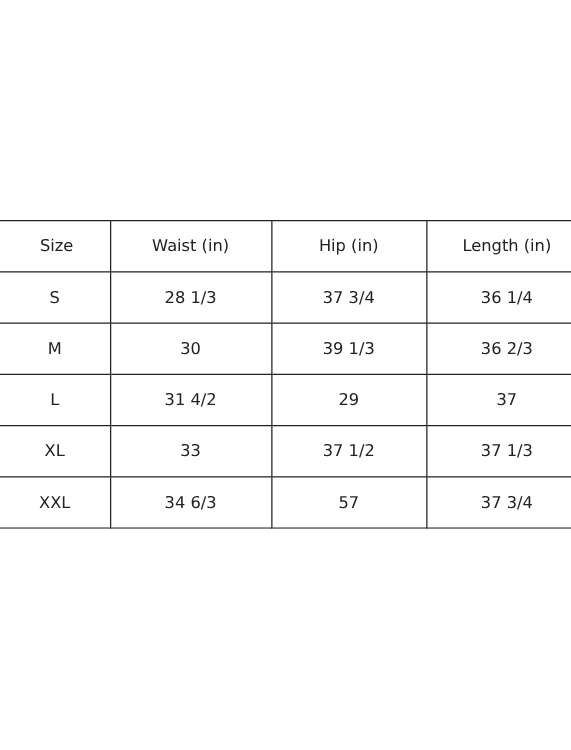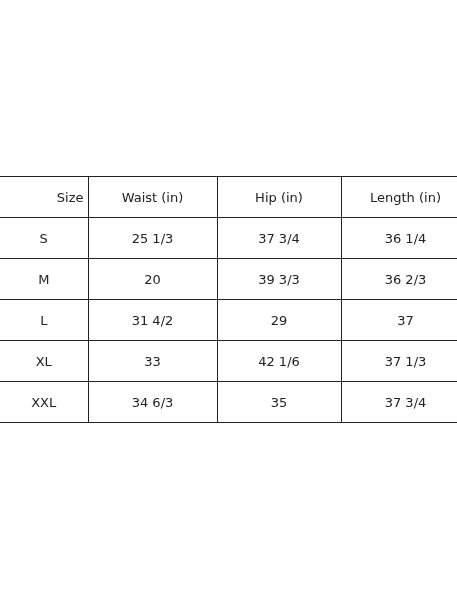--- a/index.html
+++ b/index.html
@@ -57,21 +57,21 @@
   }
 
   
   table.size-table th:first-child,
   table.size-table td:first-child {
     border-left: none;
   }
 
   
   table.size-table th.size-header {
-    text-align: right;
+    text-align: center;
     padding-left: 7px;
   }
 </style>
 </head>
 <body>
 
 <div class="table-wrap">
   <table class="size-table">
     <colgroup>
       <col class="col-size">
@@ -83,43 +83,43 @@
       <tr>
         <th class="size-header">Size</th>
         <th>Waist (in)</th>
         <th>Hip (in)</th>
         <th>Length (in)</th>
       </tr>
     </thead>
     <tbody>
       <tr>
         <td>S</td>
-        <td>25 1/3</td>
+        <td>28 1/3</td>
         <td>37 3/4</td>
         <td>36 1/4</td>
       </tr>
       <tr>
         <td>M</td>
-        <td>20</td>
-        <td>39 3/3</td>
+        <td>30</td>
+        <td>39 1/3</td>
         <td>36 2/3</td>
       </tr>
       <tr>
         <td>L</td>
         <td>31 4/2</td>
         <td>29</td>
         <td>37</td>
       </tr>
       <tr>
         <td>XL</td>
         <td>33</td>
-        <td>42 1/6</td>
+        <td>37 1/2</td>
         <td>37 1/3</td>
       </tr>
       <tr>
         <td>XXL</td>
         <td>34 6/3</td>
-        <td>35</td>
+        <td>57</td>
         <td>37 3/4</td>
       </tr>
     </tbody>
   </table>
 </div>
 
 </body></html>

